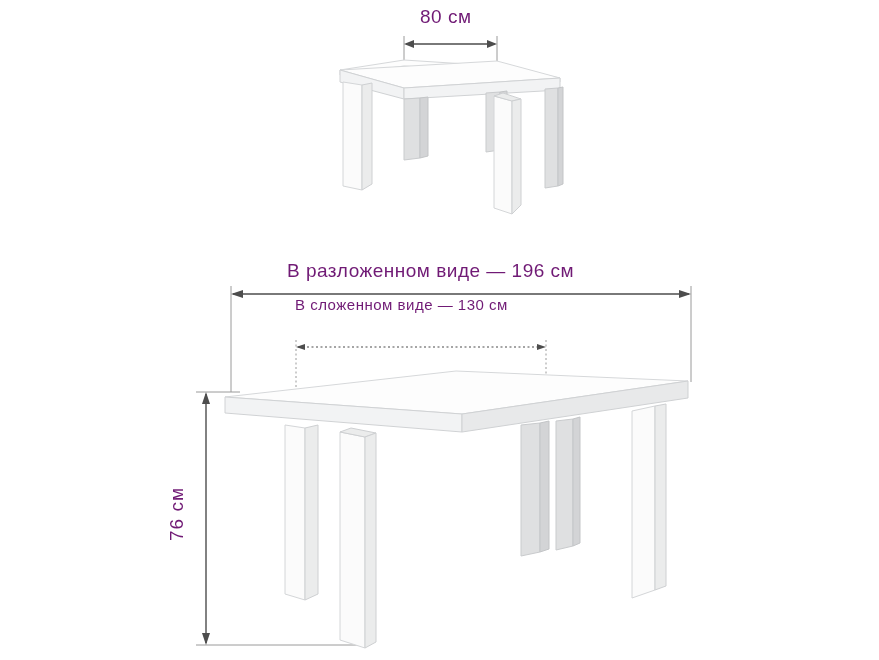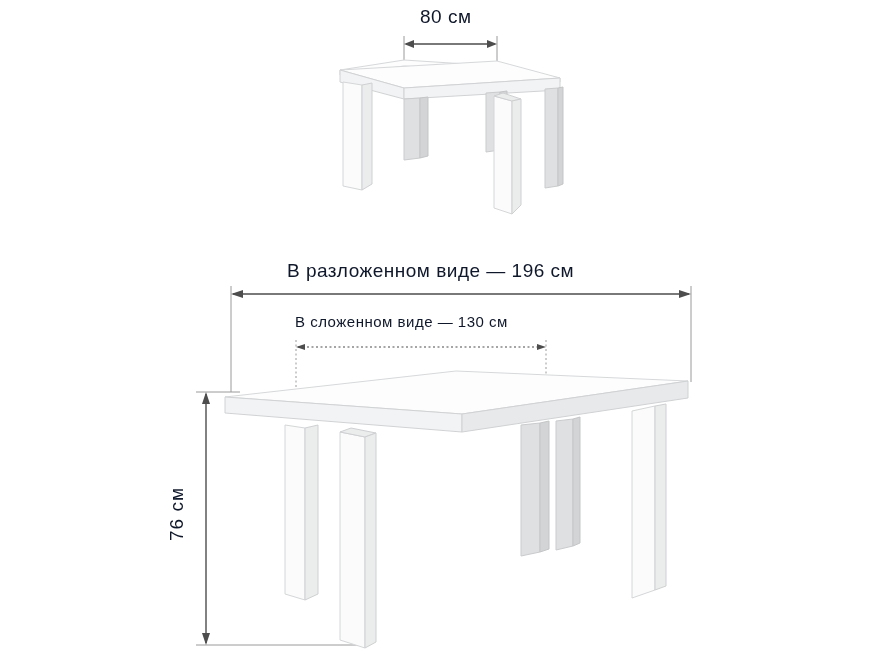--- a/index.html
+++ b/index.html
@@ -12,21 +12,21 @@
   }
   #stage {
     position: relative;
     width: 879px;
     height: 660px;
     background: #ffffff;
     overflow: hidden;
   }
   .dim-label {
     position: absolute;
-    color: #0f172a;
+    color: #701a75;
     font-size: 19px;
     letter-spacing: 0.5px;
     white-space: nowrap;
   }
   .dim-label.small {
     font-size: 15px;
   }
   .dim-label.vertical {
     writing-mode: vertical-rl;
     transform: rotate(180deg);
@@ -132,16 +132,16 @@
     <polygon class="leg-dark" points="521,425 540,423 540,552 521,556"></polygon>
     <polygon class="leg-shadow" points="540,423 549,421 549,549 540,552"></polygon>
     <polygon class="leg-dark" points="556,421 573,419 573,546 556,550"></polygon>
     <polygon class="leg-shadow" points="573,419 580,417 580,543 573,546"></polygon>
 
     <polygon class="leg-front" points="632,411 655,406 655,590 632,598"></polygon>
     <polygon class="leg-side" points="655,406 666,404 666,586 655,590"></polygon>
   </svg>
 
   <div class="dim-label" style="left:287px; top:260px;">В разложенном виде — 196 см</div>
-  <div class="dim-label small" style="left:295px; top:313px;">В сложенном виде — 130 см</div>
+  <div class="dim-label small" style="left:295px; top:296px;">В сложенном виде — 130 см</div>
   <div class="dim-label vertical" style="left:166px; top:487px;">76 см</div>
 
 </div>
 
 </body></html>

